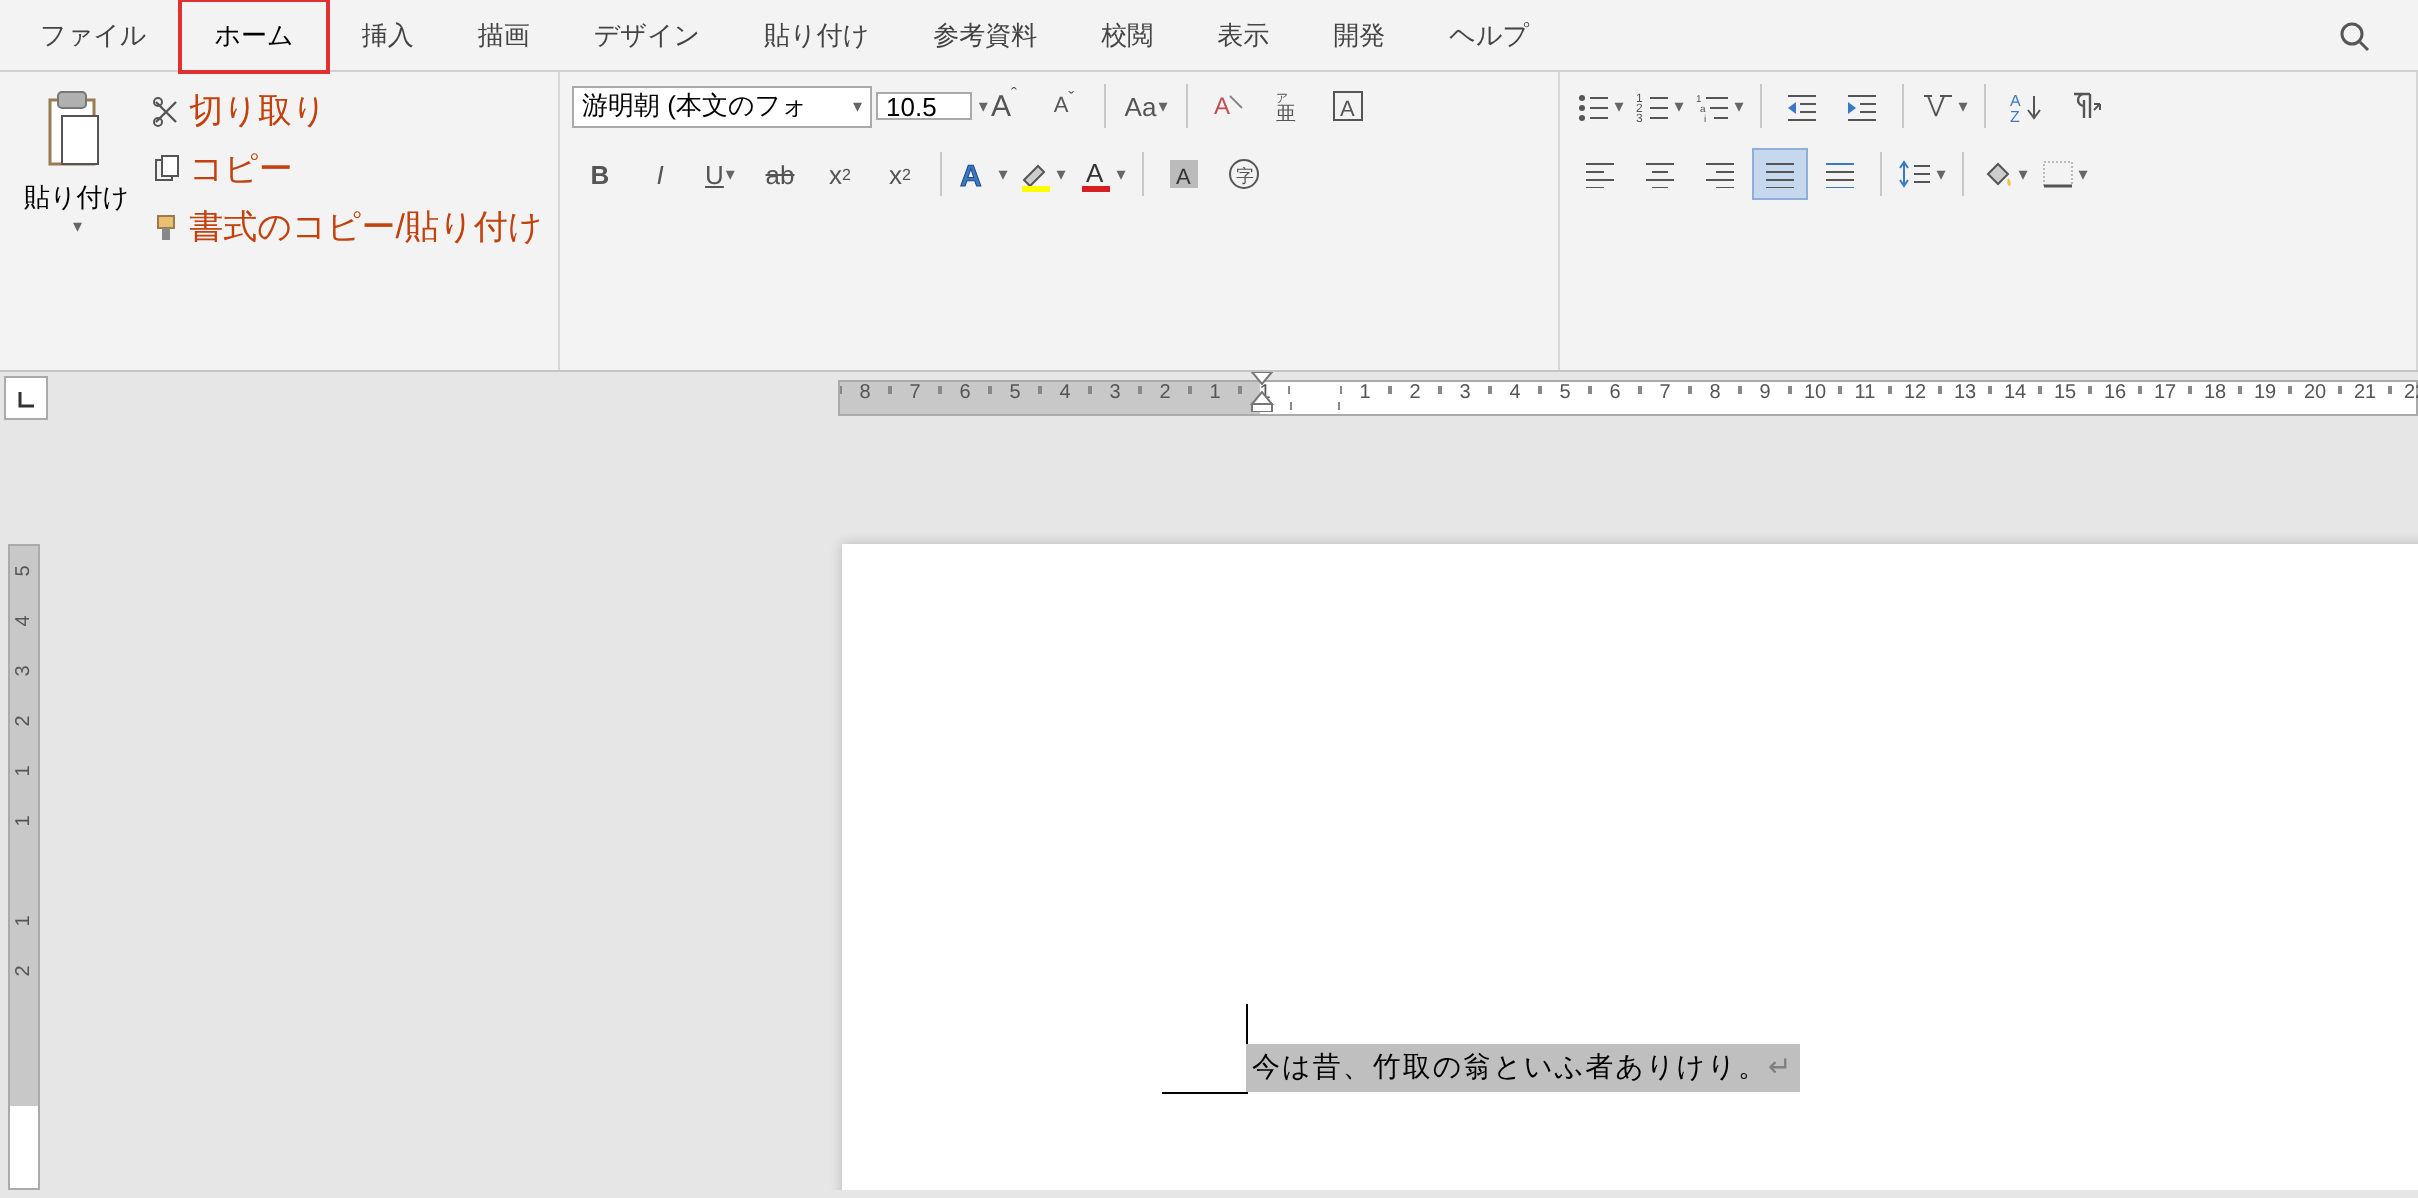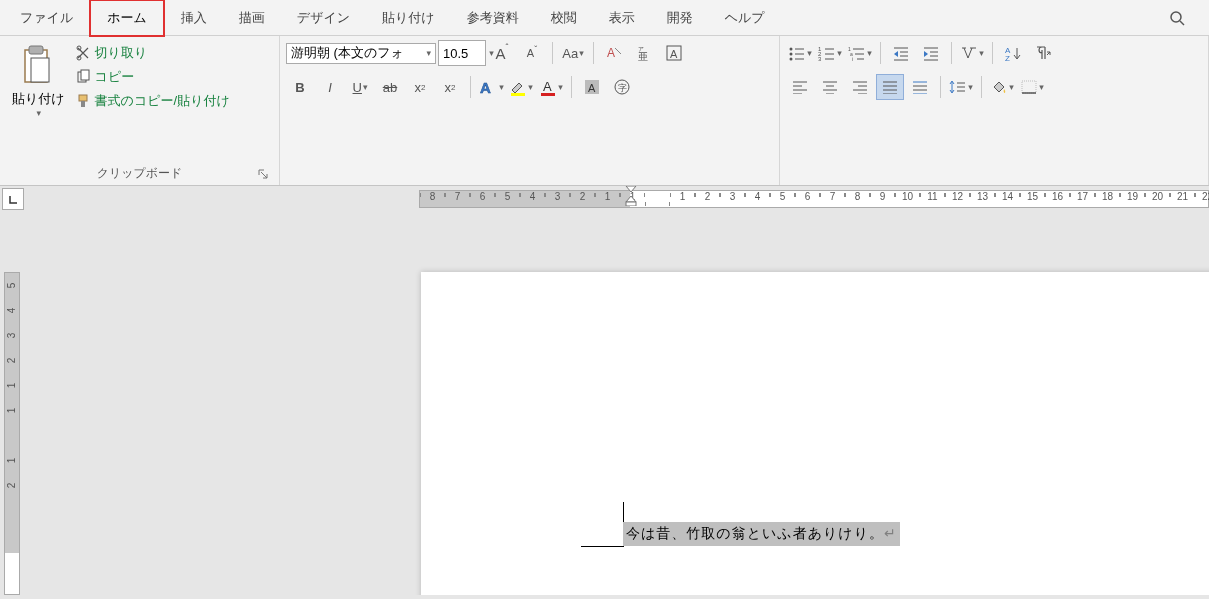--- a/index.html
+++ b/index.html
@@ -11,25 +11,25 @@
 .search-area { margin-left: auto; padding: 0 20px; display:flex; align-items:center; }
 .ribbon { display: flex; background: #f3f3f3; height: 150px; border-bottom: 1px solid #c4c4c4; }
 .group { display: flex; flex-direction: column; border-right: 1px solid #d6d6d6; padding: 4px 6px 0 6px; justify-content: space-between; }
 .group-body { flex:1; display:flex; flex-direction:row; align-items:flex-start; gap:4px; }
 .group-label { text-align: center; font-size: 12px; color: #555; padding: 3px 0; position: relative; }
 .launcher { position: absolute; right: 4px; top: 50%; transform: translateY(-50%); width:12px; height:12px; display:flex; align-items:center; justify-content:center; }
 .launcher svg { width:10px; height:10px; }
 .launcher.highlighted { border: 2px solid #e03030; padding:1px; }
 .clip-left { display:flex; flex-direction:column; align-items:center; padding:4px 6px; }
 .clip-right { display:flex; flex-direction:column; gap:6px; padding-top:4px; }
-.clip-btn { display:flex; align-items:center; gap:4px; font-size:13px; color:#15803d; }
+.clip-btn { display:flex; align-items:center; gap:4px; font-size:17px; color:#c2410c; }
 .paste-icon { width:38px; height:44px; }
 .paste-lbl { font-size:13px; margin-top:2px; }
 .font-combo { border:1px solid #aaa; background:#fff; height:21px; display:flex; align-items:center; padding:0 4px; font-size:13px; min-width:150px; justify-content:space-between; }
-.size-combo { border:1px solid #aaa; background:#fff; height:26px; display:flex; align-items:center; padding:0 4px; font-size:13px; width:48px; justify-content:space-between;gap:20px; }
+.size-combo { border:1px solid #aaa; background:#fff; height:14px; display:flex; align-items:center; padding:0 4px; font-size:13px; width:48px; justify-content:space-between;gap:20px; }
 .ibtn { width:28px; height:26px; display:flex; align-items:center; justify-content:center; color:#555; }
 .ibtn.sel { background:#c6d8ee; border:1px solid #8faed9; }
 .row { display:flex; align-items:center; gap:2px; }
 .font-rows { display:flex; flex-direction:column; gap:8px; }
 .para-rows { display:flex; flex-direction:column; gap:8px; }
 .sep { width:1px; height:22px; background:#c8c8c8; margin:0 4px; }
 .caret { font-size:9px; color:#666; margin-left:1px; }
 .ruler-area { display:flex; background:#e6e6e6; }
 .tab-selector { width:22px; height:22px; background:#fff; border:1px solid #aaa; margin: 2px 0 0 2px; display:flex; align-items:center; justify-content:center; }
 .hruler-wrap { flex:1; height:26px; position:relative; overflow:hidden; }
@@ -104,28 +104,20 @@
         </div>
         <div class="clip-btn">
           <svg width="16" height="16" viewBox="0 0 16 16">
               <rect x="4" y="2" width="8" height="6" fill="#e8c070" stroke="#9a7b4f"></rect>
               <rect x="6" y="8" width="4" height="6" fill="#888"></rect>
             </svg>
           <span>書式のコピー/貼り付け</span>
         </div>
       </div>
     </div>
-    <div class="group-label">
-      <span>クリップボード</span>
-      <span class="launcher">
-        <svg viewBox="0 0 10 10">
-            <path d="M1 1 H6 M1 1 V6 M3 3 L9 9 M9 5 V9 H5" stroke="#777" fill="none" stroke-width="1"></path>
-          </svg>
-      </span>
-    </div>
   </div>
 
   <div class="group" style="min-width:500px">
     <div class="group-body">
       <div class="font-rows" style="width:100%">
         <div class="row">
           <div class="font-combo">
             <span>游明朝 (本文のフォ</span>
             <span class="caret">▾</span>
           </div>

